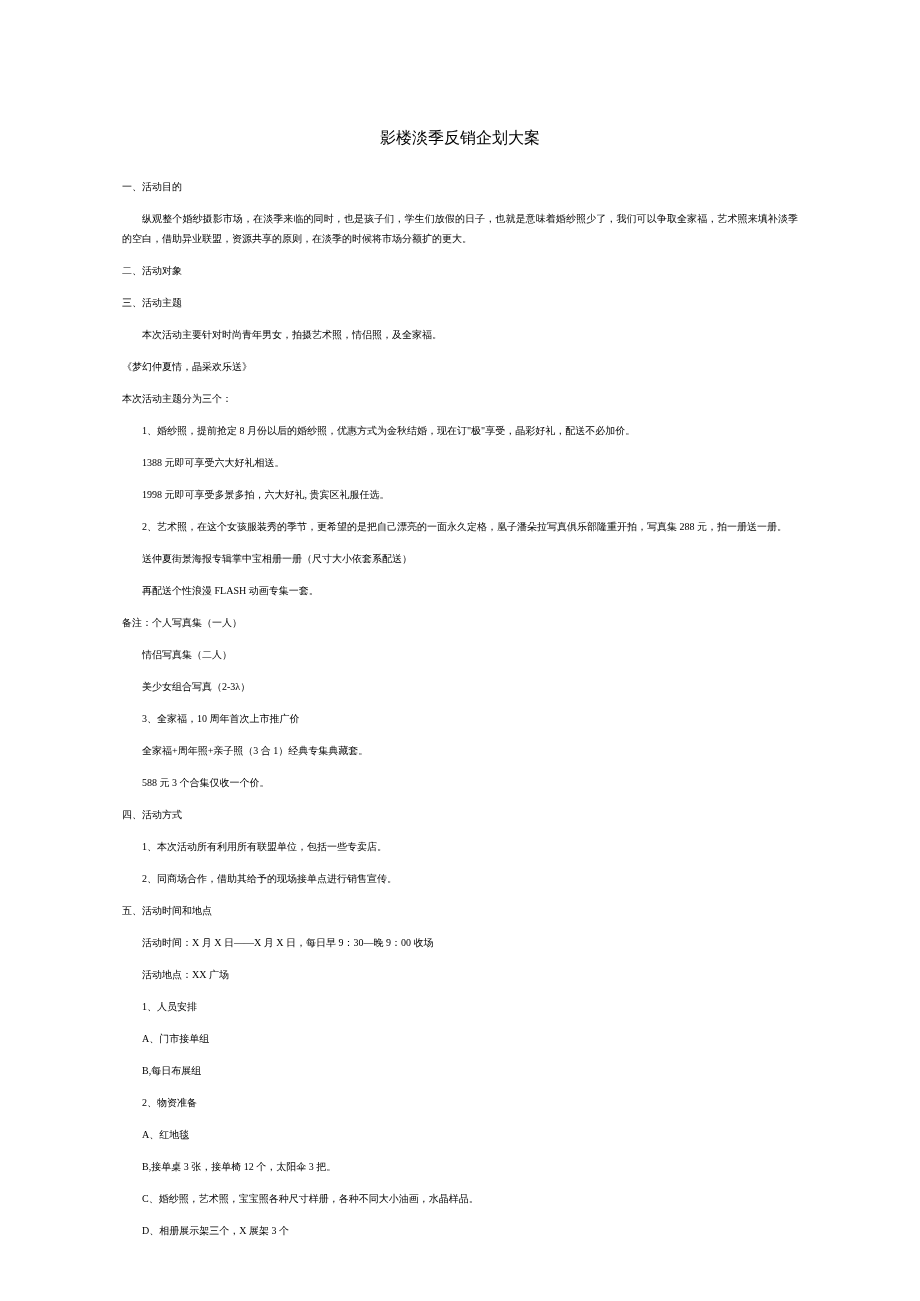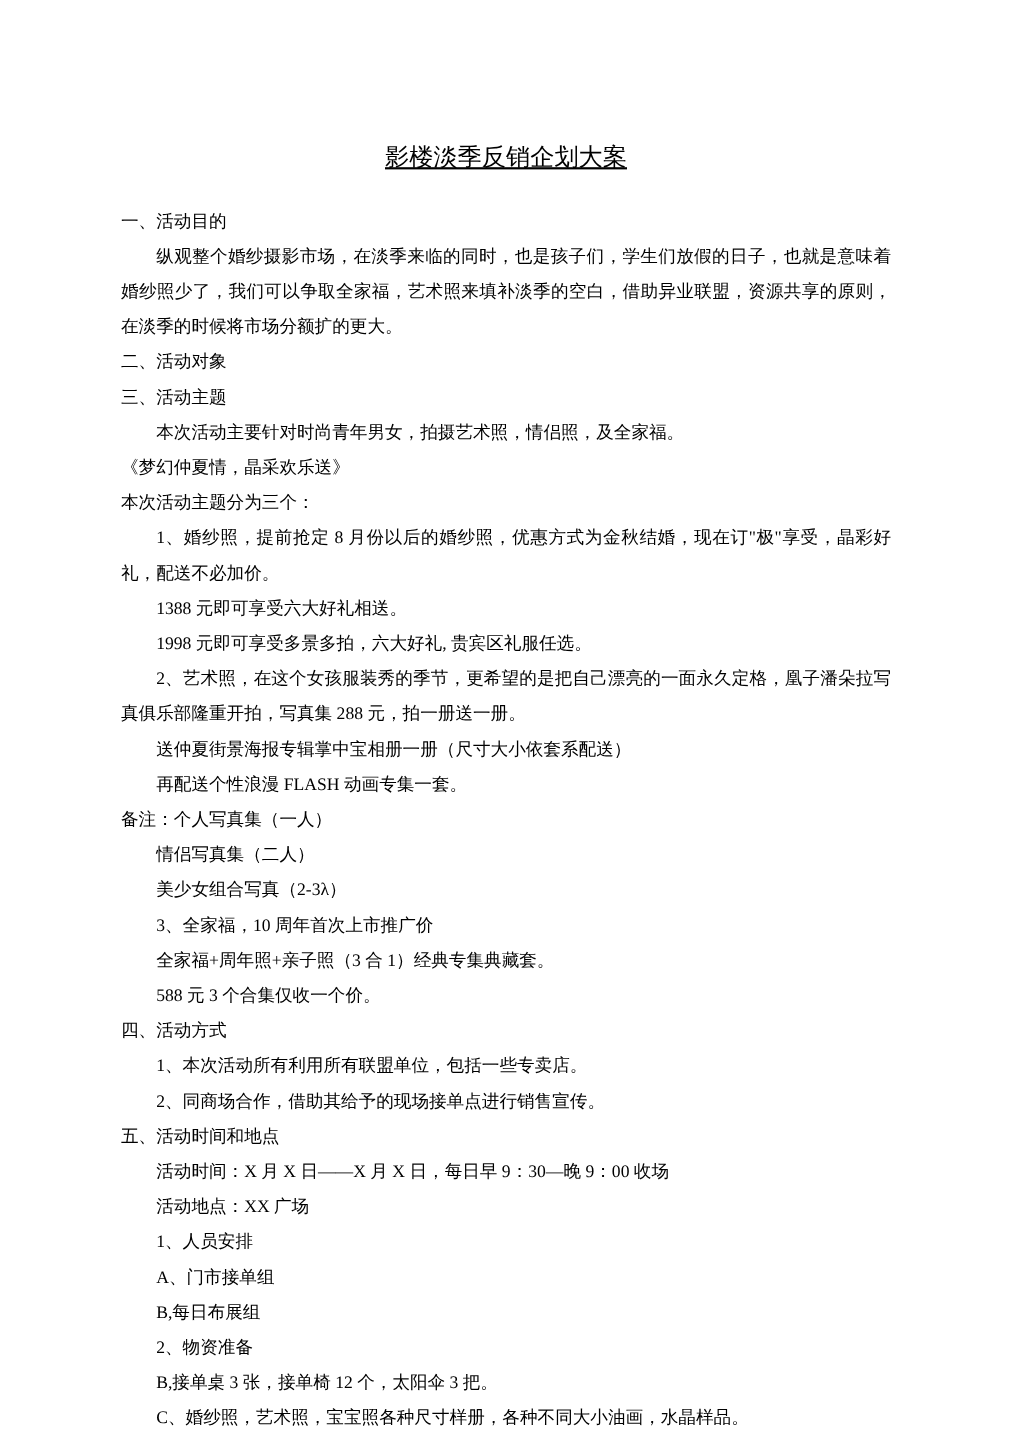--- a/index.html
+++ b/index.html
@@ -9,29 +9,28 @@
     font-family: "SimSun", "宋体", serif;
     color: #000;
     width: 920px;
   }
   .page {
     padding: 128px 110px 60px 110px;
     box-sizing: border-box;
   }
   .title {
     text-align: center;
-    font-size: 22px;
+    font-size: 16px;
     font-family: "SimSun", "宋体", serif;
     margin-bottom: 28px;
-    text-decoration: underline;
   }
   .para {
-    font-size: 16px;
+    font-size: 10px;
     line-height: 2.0;
-    margin: 0;
+    margin: 12px;
     text-align: justify;
     font-family: Liberation Serif, serif;
   }
   .indent {
     text-indent: 2em;
   }
   .indent1 {
     padding-left: 2em;
   }
 </style>
@@ -73,17 +72,18 @@
   <p class="para indent">2、同商场合作，借助其给予的现场接单点进行销售宣传。</p>
 
   <p class="para">五、活动时间和地点</p>
   <p class="para indent">活动时间：X 月 X 日——X 月 X 日，每日早 9：30—晚 9：00 收场</p>
   <p class="para indent">活动地点：XX 广场</p>
 
   <p class="para indent">1、人员安排</p>
   <p class="para indent">A、门市接单组</p>
   <p class="para indent">B,每日布展组</p>
   <p class="para indent">2、物资准备</p>
+  <p class="para indent">A、红地毯</p>
   <p class="para indent">B,接单桌 3 张，接单椅 12 个，太阳伞 3 把。</p>
   <p class="para indent">C、婚纱照，艺术照，宝宝照各种尺寸样册，各种不同大小油画，水晶样品。</p>
   <p class="para indent">D、相册展示架三个，X 展架 3 个</p>
 
 </div>
 
 </body></html>

